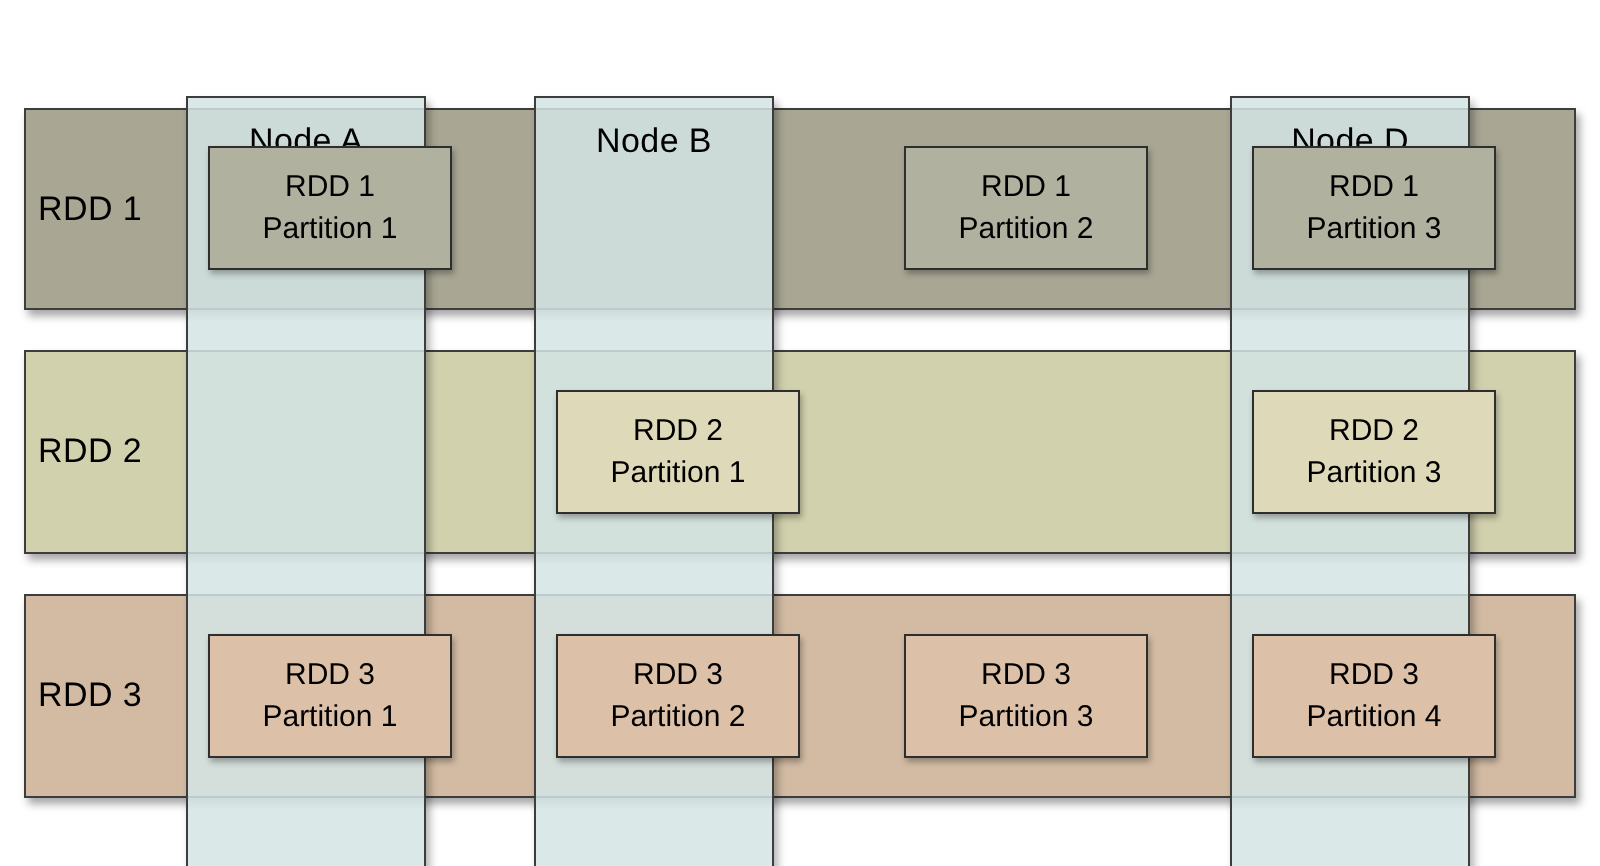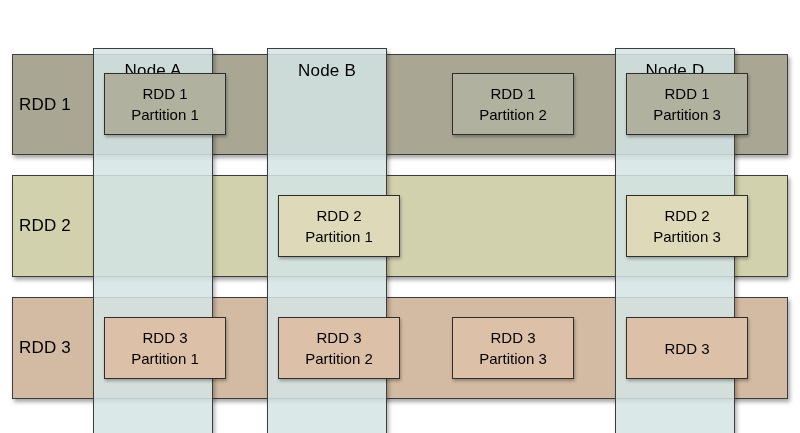--- a/index.html
+++ b/index.html
@@ -119,15 +119,16 @@
   <div class="pbox col-b row-3">
     <span>RDD 3</span>
     <span>Partition 2</span>
   </div>
   <div class="pbox col-c row-3">
     <span>RDD 3</span>
     <span>Partition 3</span>
   </div>
   <div class="pbox col-d row-3">
     <span>RDD 3</span>
+    <span>Partition 4</span>
   </div>
 
 </div>
 
 </body></html>

